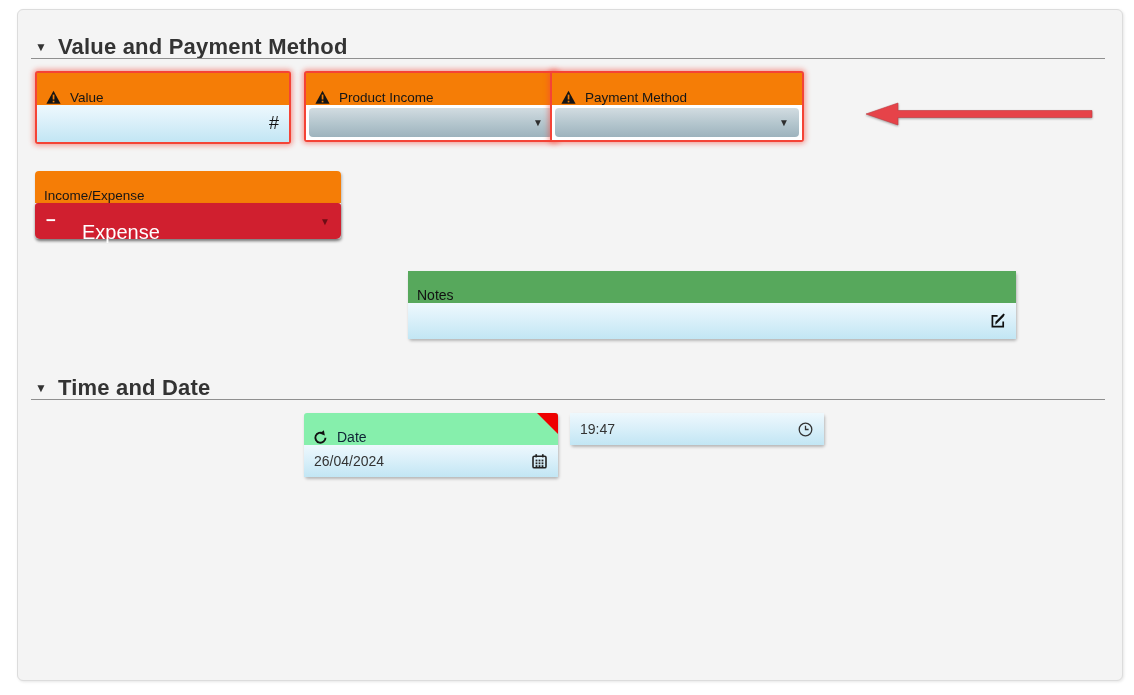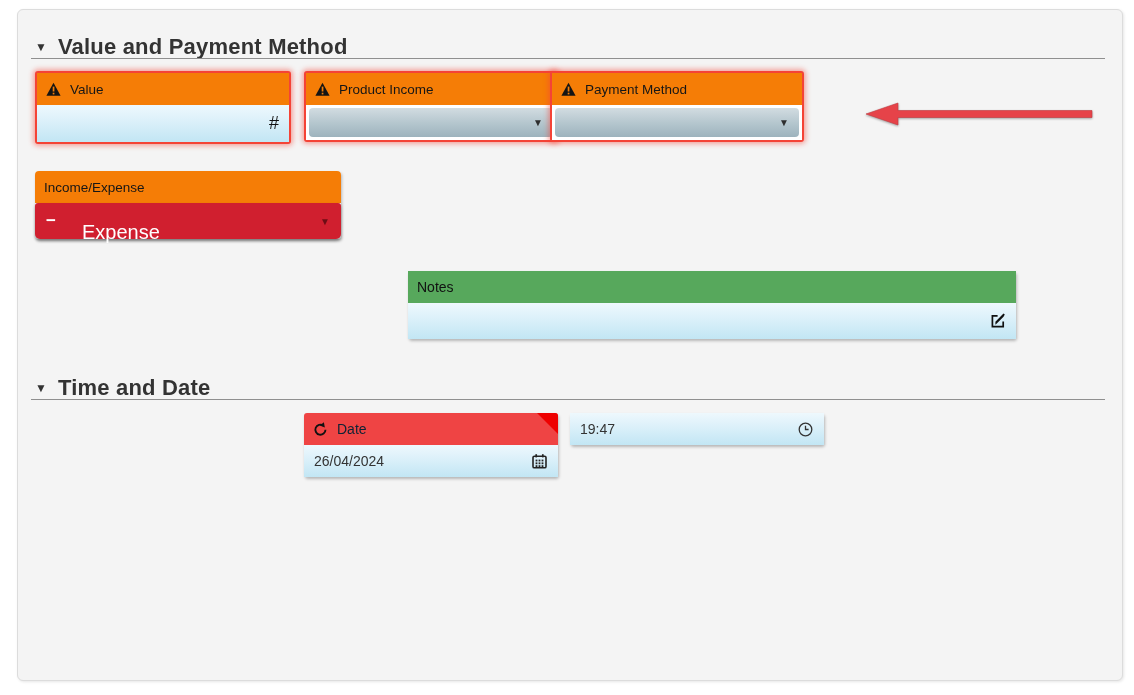--- a/index.html
+++ b/index.html
@@ -12,24 +12,24 @@
 
   .section-head { position:absolute; display:flex; align-items:center; gap:11px; }
   .collapse-caret { font-size:12px; color:#333; line-height:1; cursor:pointer; }
   .section-title { font-size:22px; font-weight:bold; color:#333; letter-spacing:0.2px; }
   .divider { position:absolute; height:1px; background:#8f8f8f; }
 
   .fld { position:absolute; border-radius:3px; }
   .fld.plain { box-shadow:1px 2px 3px rgba(0,0,0,0.25); }
   .fld.req { border:2px solid #f44336; box-shadow:0 0 5px 2px rgba(244,67,54,0.45); background:#fff; }
 
-  .hd { height:32px; display:flex; align-items:flex-end; gap:9px; padding:8px 9px;
+  .hd { height:32px; display:flex; align-items:flex-end; gap:9px; padding:0 9px;
         font-size:13.5px; color:#161616; }
   .hd.orange { background:#f57d06; }
-  .hd.blue   { background:#ef4444; border-radius:3px 3px 0 0; position:relative; overflow:hidden; color:#0e2335; font-size:14px; }
+  .hd.blue   { background:#86efac; border-radius:3px 3px 0 0; position:relative; overflow:hidden; color:#0e2335; font-size:14px; }
   .hd.green  { background:#57a85c; color:#111; font-size:14px; }
   .hd.orange.rounded-top { border-radius:4px 4px 0 0; }
 
   .corner-flag { position:absolute; top:0; right:0; width:0; height:0;
                  border-top:21px solid #ee0000; border-left:21px solid transparent; }
 
   .inp { display:flex; align-items:center; padding:0 10px;
          background:linear-gradient(180deg,#eef8fd 0%,#ddf1fa 40%,#c2e6f4 100%); }
   .inp.h35 { height:32px; }
   .inp.h36 { height:36px; }

